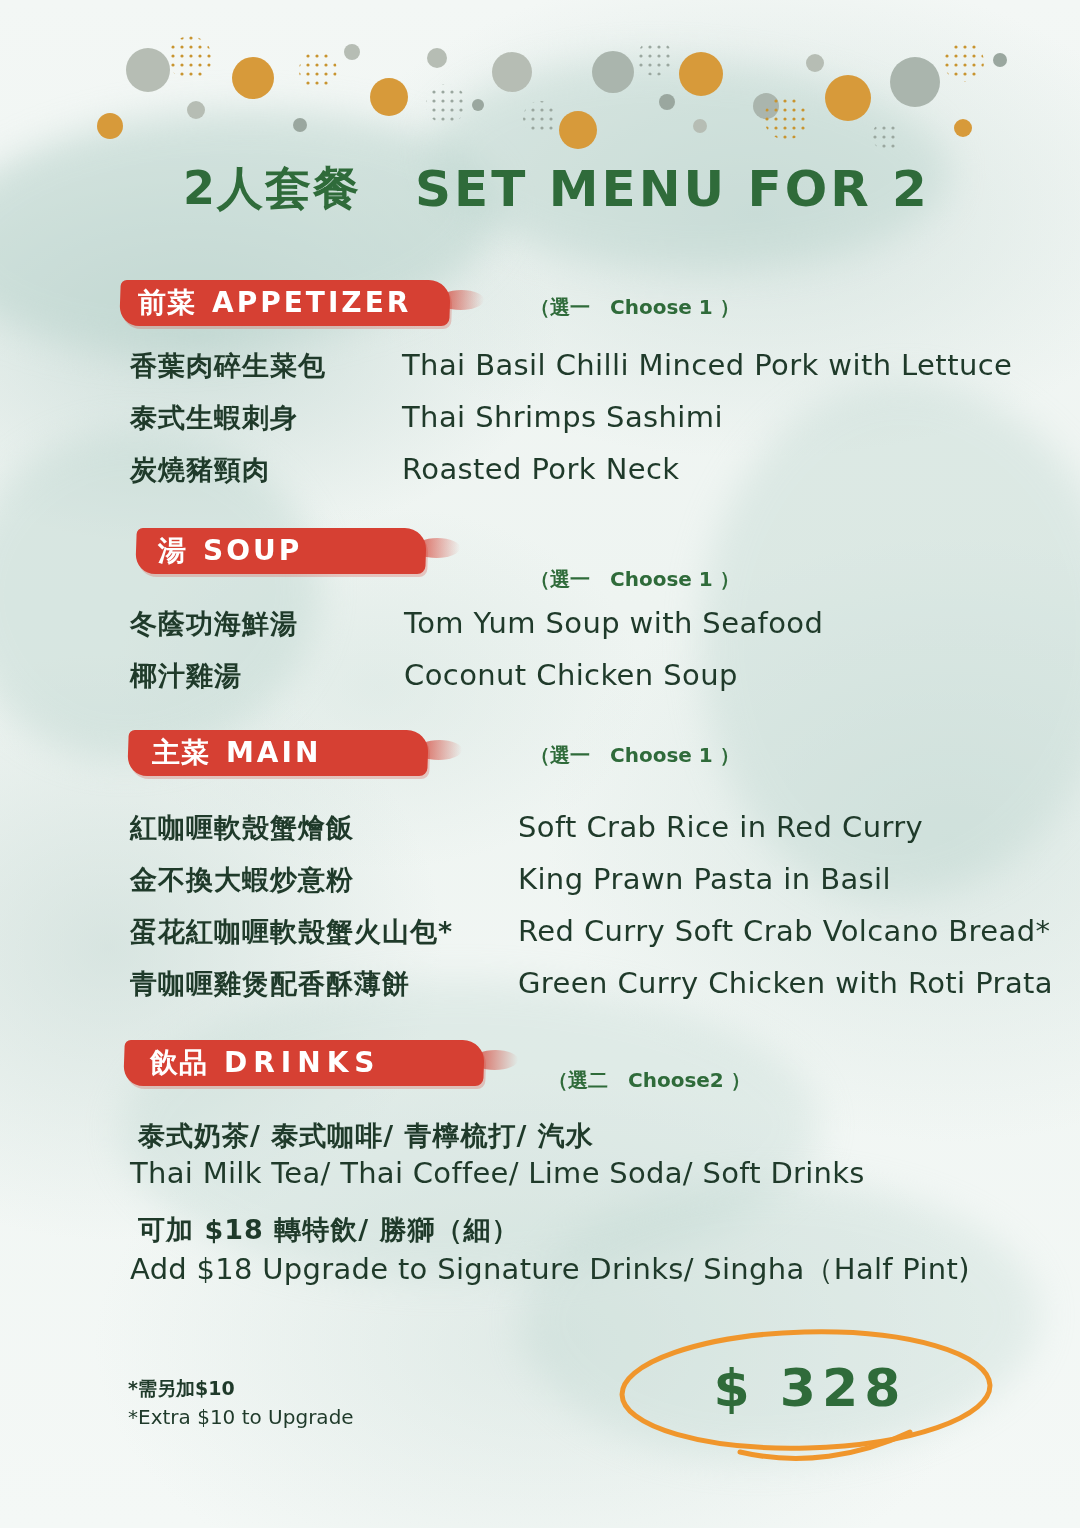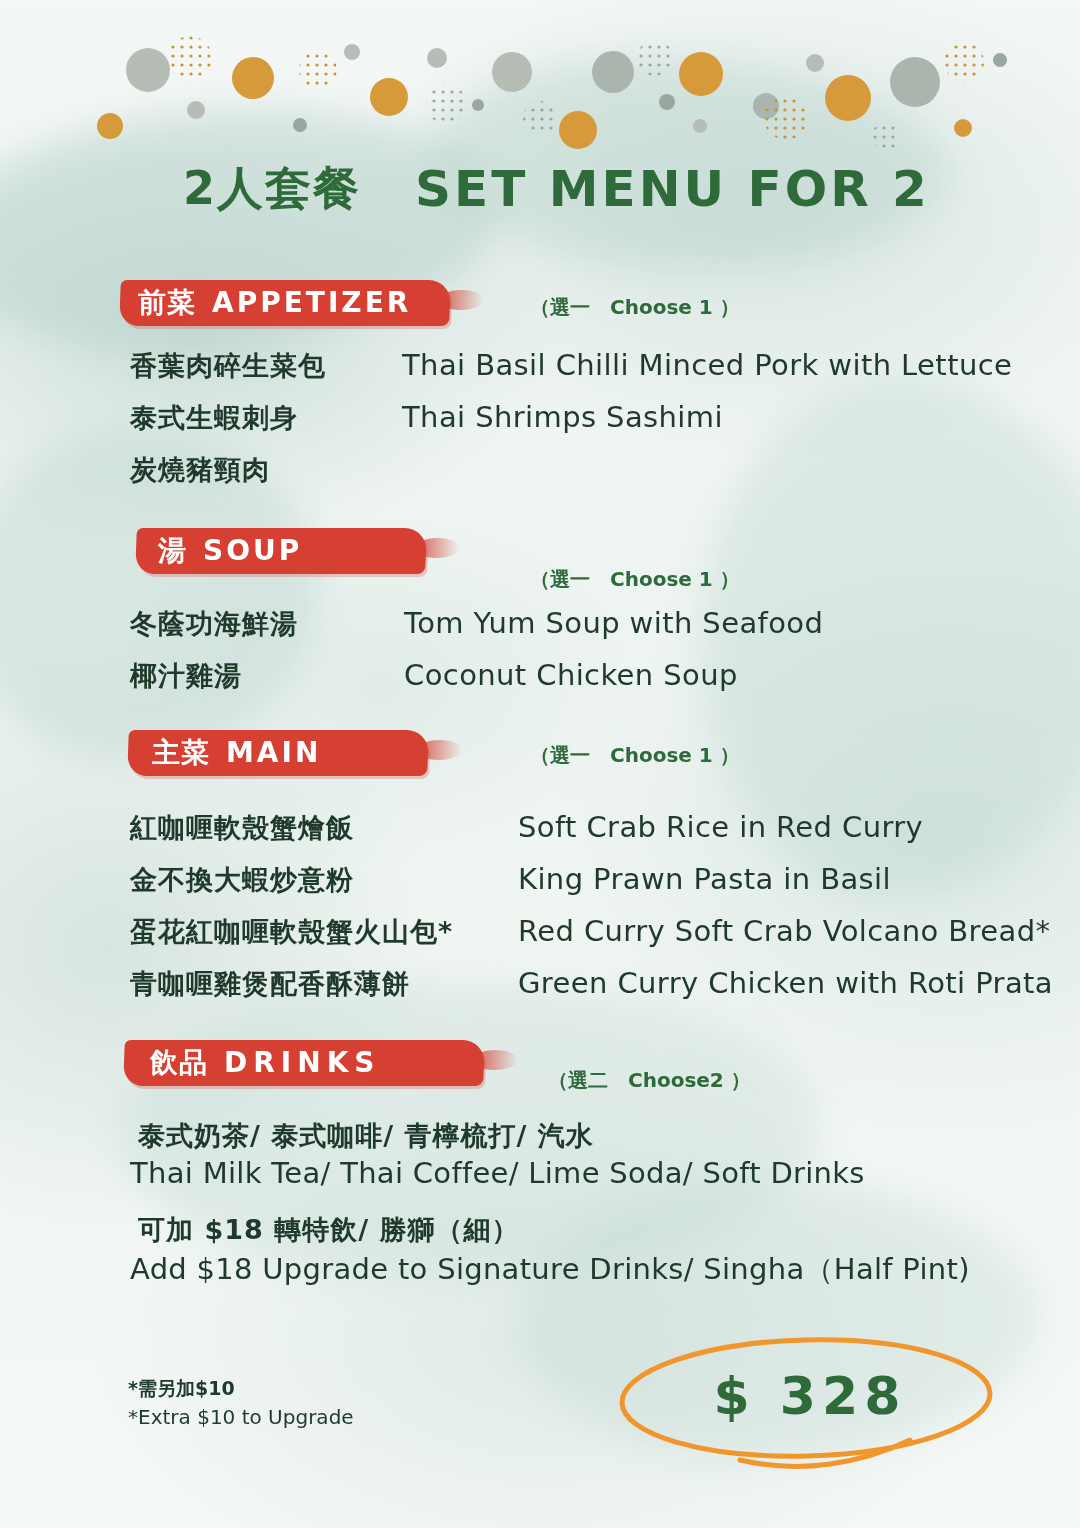--- a/index.html
+++ b/index.html
@@ -167,21 +167,21 @@
     font-size: 19px;
     color: #1f3a2a;
     font-weight: bold;
     line-height: 1.5;
   }
   .footnote .l2 { font-weight: normal; font-size: 20px; }
 
   .price-wrap {
     position: absolute;
     right: 70px;
-    bottom: 56px;
+    bottom: 64px;
     width: 400px;
     height: 140px;
   }
   .price {
     position: absolute;
     left: 0; right: 0; top: 34px;
     text-align: center;
     font-family: "DejaVu Sans", sans-serif;
     font-weight: bold;
     font-size: 52px;
@@ -260,20 +260,21 @@
       <div class="item">
         <span class="cn">香葉肉碎生菜包</span>
         <span class="en" style="left:402px;">Thai Basil Chilli Minced Pork with Lettuce</span>
       </div>
       <div class="item">
         <span class="cn">泰式生蝦刺身</span>
         <span class="en" style="left:402px;">Thai Shrimps Sashimi</span>
       </div>
       <div class="item">
         <span class="cn">炭燒豬頸肉</span>
+        <span class="en" style="left:402px;">Roasted Pork Neck</span>
       </div>
     </div>
   </div>
 
   <div class="section" style="top:528px;">
     <div class="sec-head">
       <div class="brush" style="left:136px; width:290px;"></div>
       <div class="sec-label" style="left:158px;">
         <span>湯</span><span class="en">SOUP</span>
       </div>

